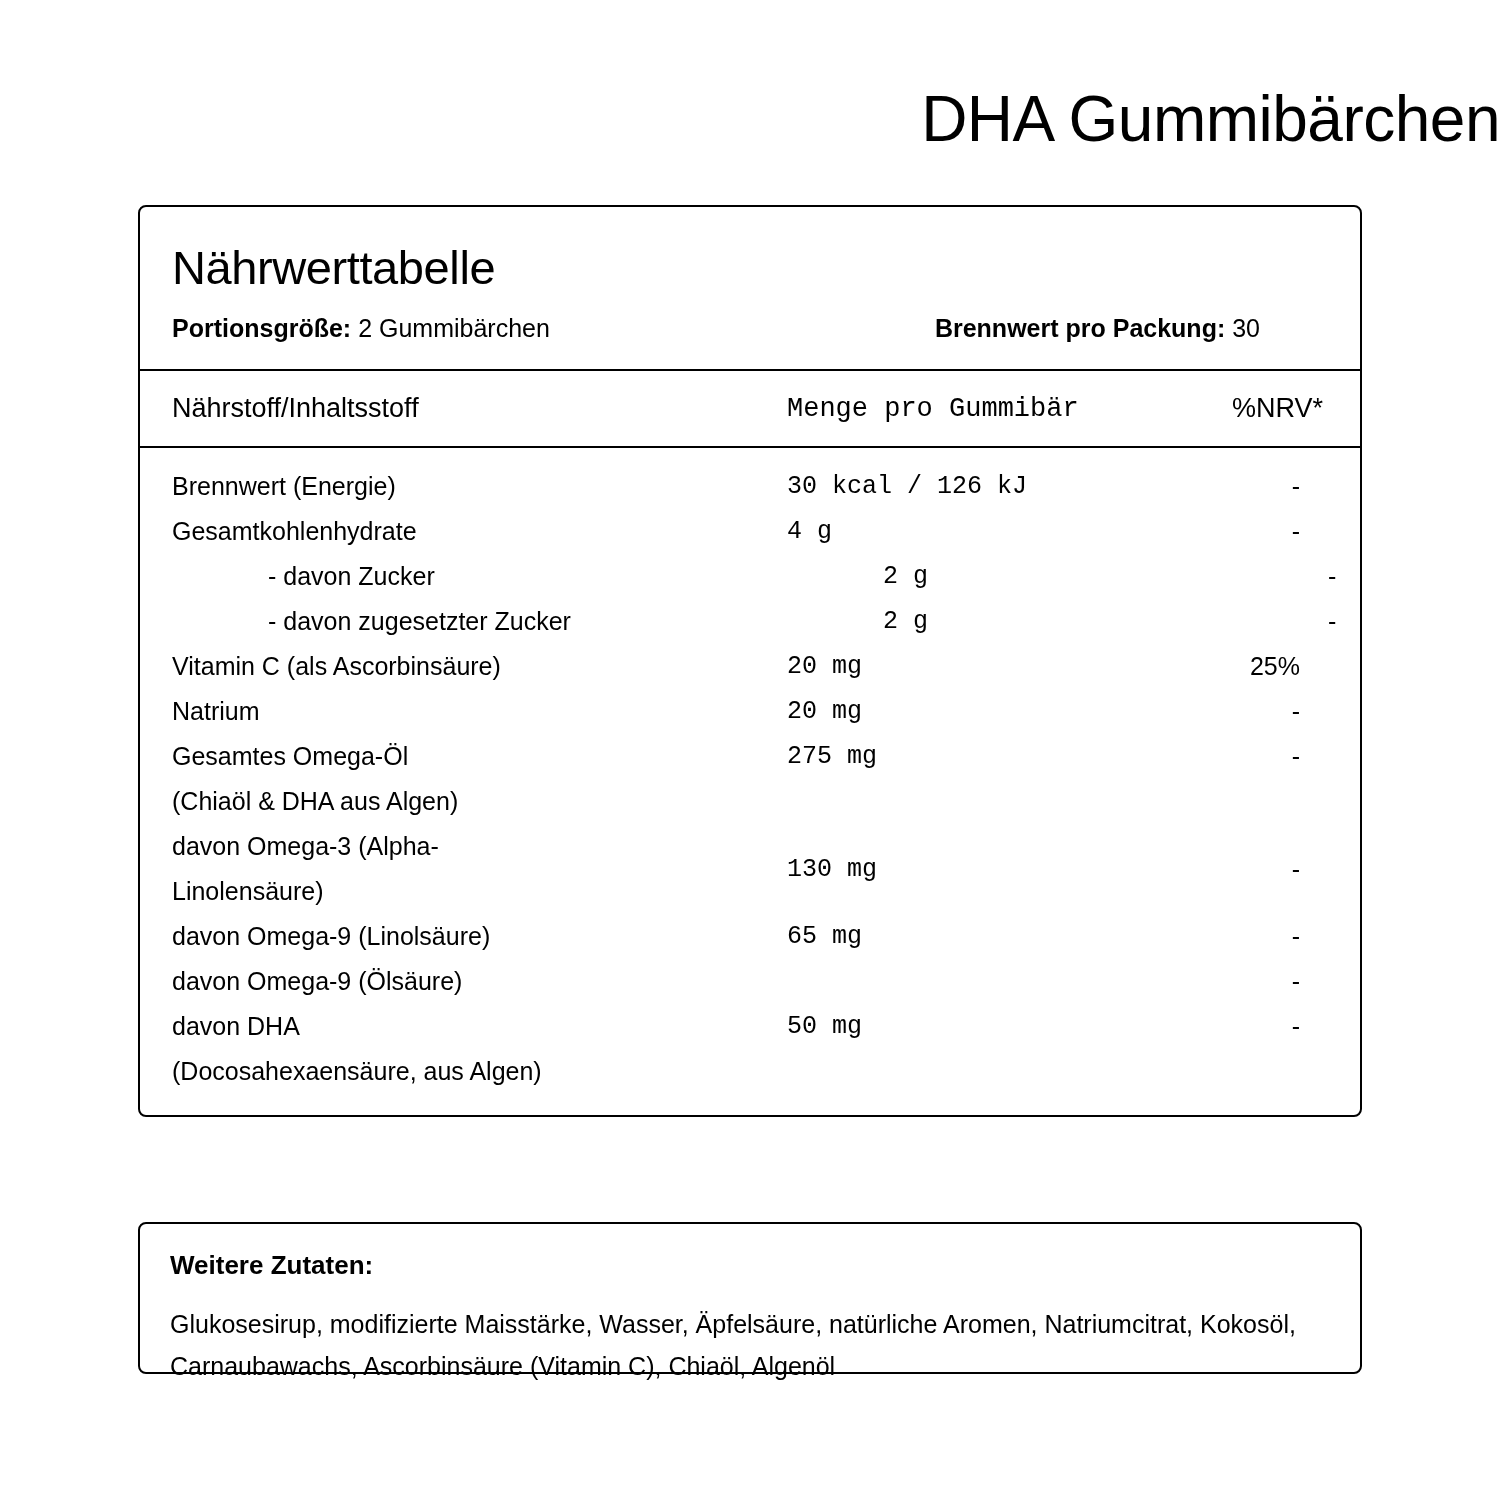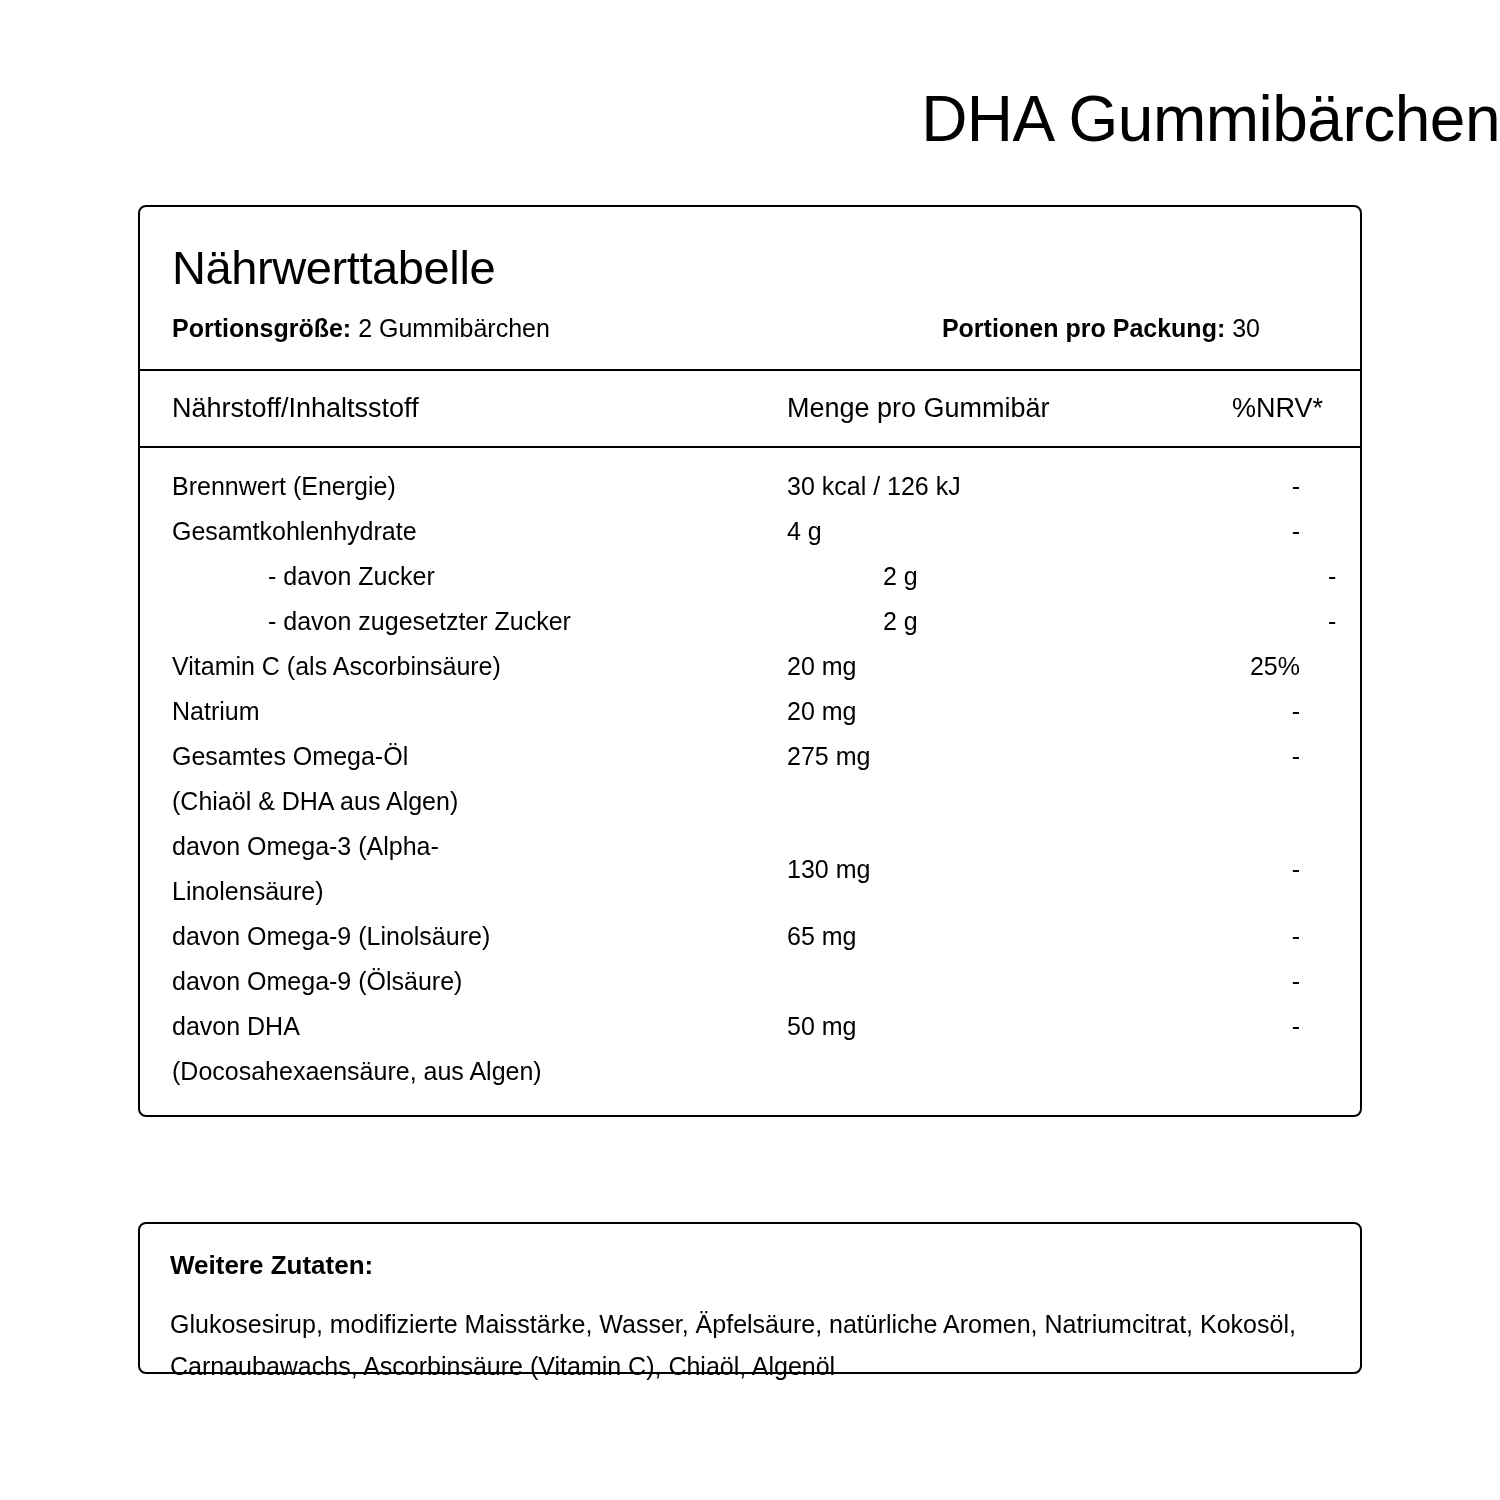--- a/index.html
+++ b/index.html
@@ -80,21 +80,21 @@
   
   .col-head {
     display: flex;
     align-items: center;
     font-size: 27px;
     font-weight: 400;
     padding: 22px 32px 22px 32px;
     box-sizing: border-box;
   }
   .c-name  { width: 615px; flex: 0 0 615px; padding-left: 0px; }
-  .c-amt   { width: 445px; flex: 0 0 445px; }
+  .c-amt   { width: 445px; flex: 0 0 445px; font-family: Liberation Mono, monospace; }
   .c-nrv   { flex: 1 1 auto; text-align: right; padding-right: 28px; }
 
   
   .rows {
     padding: 16px 32px 0 32px;
   }
   .row {
     display: flex;
     align-items: flex-start;
     font-size: 25px;
@@ -128,21 +128,21 @@
 <section class="panel" id="nutrition-panel">
 
   <div class="nf-head">
     <div class="nf-title">Nährwerttabelle</div>
     <div class="serving-row">
       <div class="serving-left">
         <span class="lbl">Portionsgröße:</span>
         <span class="val">2 Gummibärchen</span>
       </div>
       <div class="serving-right">
-        <span class="lbl">Portionen pro Packung:</span>
+        <span class="lbl">Brennwert pro Packung:</span>
         <span class="val">30</span>
       </div>
     </div>
   </div>
 
   <div class="rule"></div>
 
   <div class="col-head">
     <div class="c-name">Nährstoff/Inhaltsstoff</div>
     <div class="c-amt">Menge pro Gummibär</div>

